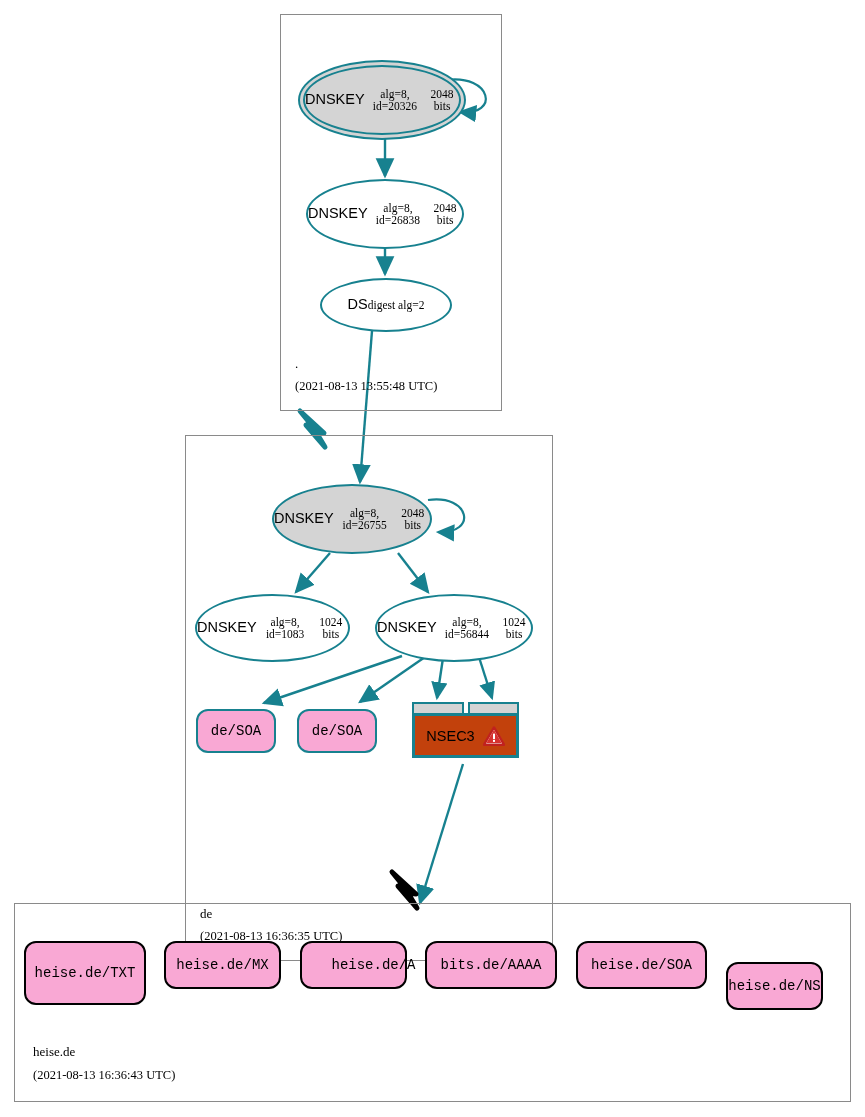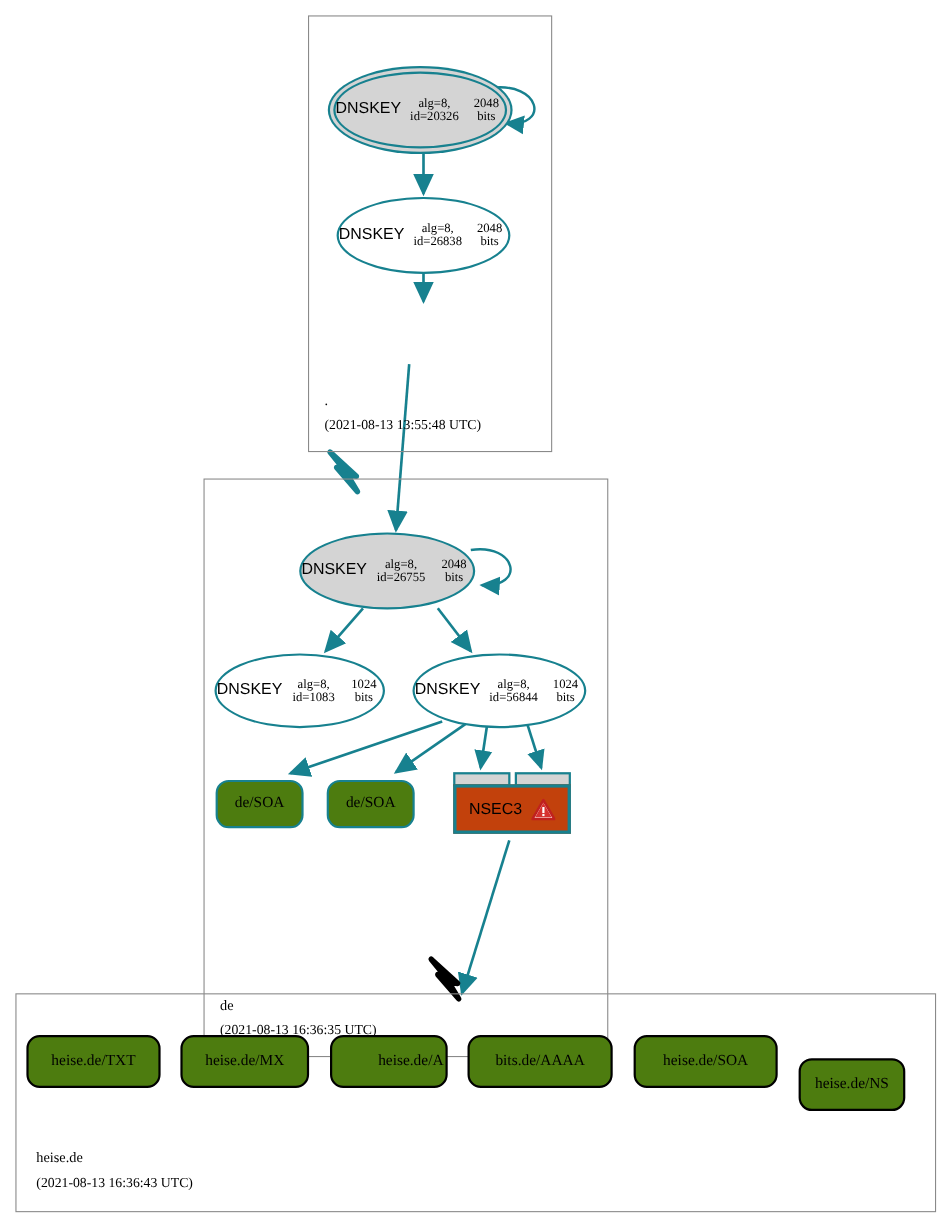--- a/index.html
+++ b/index.html
@@ -82,25 +82,25 @@
     font-family: "Liberation Serif", serif;
     font-size: 11.5px;
   }
 
   
   .rrset {
     position: absolute;
     box-sizing: border-box;
     border: 2px solid #17818f;
     border-radius: 12px;
-    background: #4d7c0f;
+    background: #f9a8d4;
     display: flex;
     align-items: center;
     justify-content: center;
-    font-family: Liberation Serif, serif;
+    font-family: Liberation Mono, monospace;
     font-size: 14px;
     color: #000;
     white-space: nowrap;
   }
   .rrset.insecure {
     border-color: #000000;
   }
 
   
   .nsec3-wrap {
@@ -226,20 +226,24 @@
     <div class="n-sub">alg=8, id=20326</div>
     <div class="n-sub">2048 bits</div>
   </div>
 
   <div class="ellipse" style="left:306px; top:179px; width:158px; height:70px;">
     <div class="n-type">DNSKEY</div>
     <div class="n-sub">alg=8, id=26838</div>
     <div class="n-sub">2048 bits</div>
   </div>
 
+  <div class="ellipse" style="left:320px; top:278px; width:132px; height:54px;">
+    <div class="n-type">DS</div>
+    <div class="n-sub">digest alg=2</div>
+  </div>
 
   <div class="zone" style="left:185px; top:435px; width:368px; height:526px;">
     <div class="zone-label zone-name" style="bottom:38px;">de</div>
     <div class="zone-label zone-time" style="bottom:16px;">(2021-08-13 16:36:35 UTC)</div>
   </div>
 
   <div class="ellipse filled" style="left:272px; top:484px; width:160px; height:70px;">
     <div class="n-type">DNSKEY</div>
     <div class="n-sub">alg=8, id=26755</div>
     <div class="n-sub">2048 bits</div>
@@ -277,20 +281,20 @@
         </svg>
       </span>
     </div>
   </div>
 
   <div class="zone" style="left:14px; top:903px; width:837px; height:199px;">
     <div class="zone-label zone-name" style="bottom:41px; left:18px;">heise.de</div>
     <div class="zone-label zone-time" style="bottom:18px; left:18px;">(2021-08-13 16:36:43 UTC)</div>
   </div>
 
-  <div class="rrset insecure" style="left:24px; top:941px; width:122px; height:48px;">heise.de/TXT</div>
+  <div class="rrset insecure" style="left:24px; top:941px; width:122px; height:64px;">heise.de/TXT</div>
   <div class="rrset insecure" style="left:164px; top:941px; width:117px; height:48px;">heise.de/MX</div>
   <div class="rrset insecure" style="left:300px; top:941px; width:107px; height:48px;padding-left:40px;">heise.de/A</div>
   <div class="rrset insecure" style="left:425px; top:941px; width:132px; height:48px;">bits.de/AAAA</div>
   <div class="rrset insecure" style="left:576px; top:941px; width:131px; height:48px;">heise.de/SOA</div>
   <div class="rrset insecure" style="left:726px; top:941px; width:97px; height:48px;margin-top:21px;">heise.de/NS</div>
 
 </div>
 
 </body></html>

